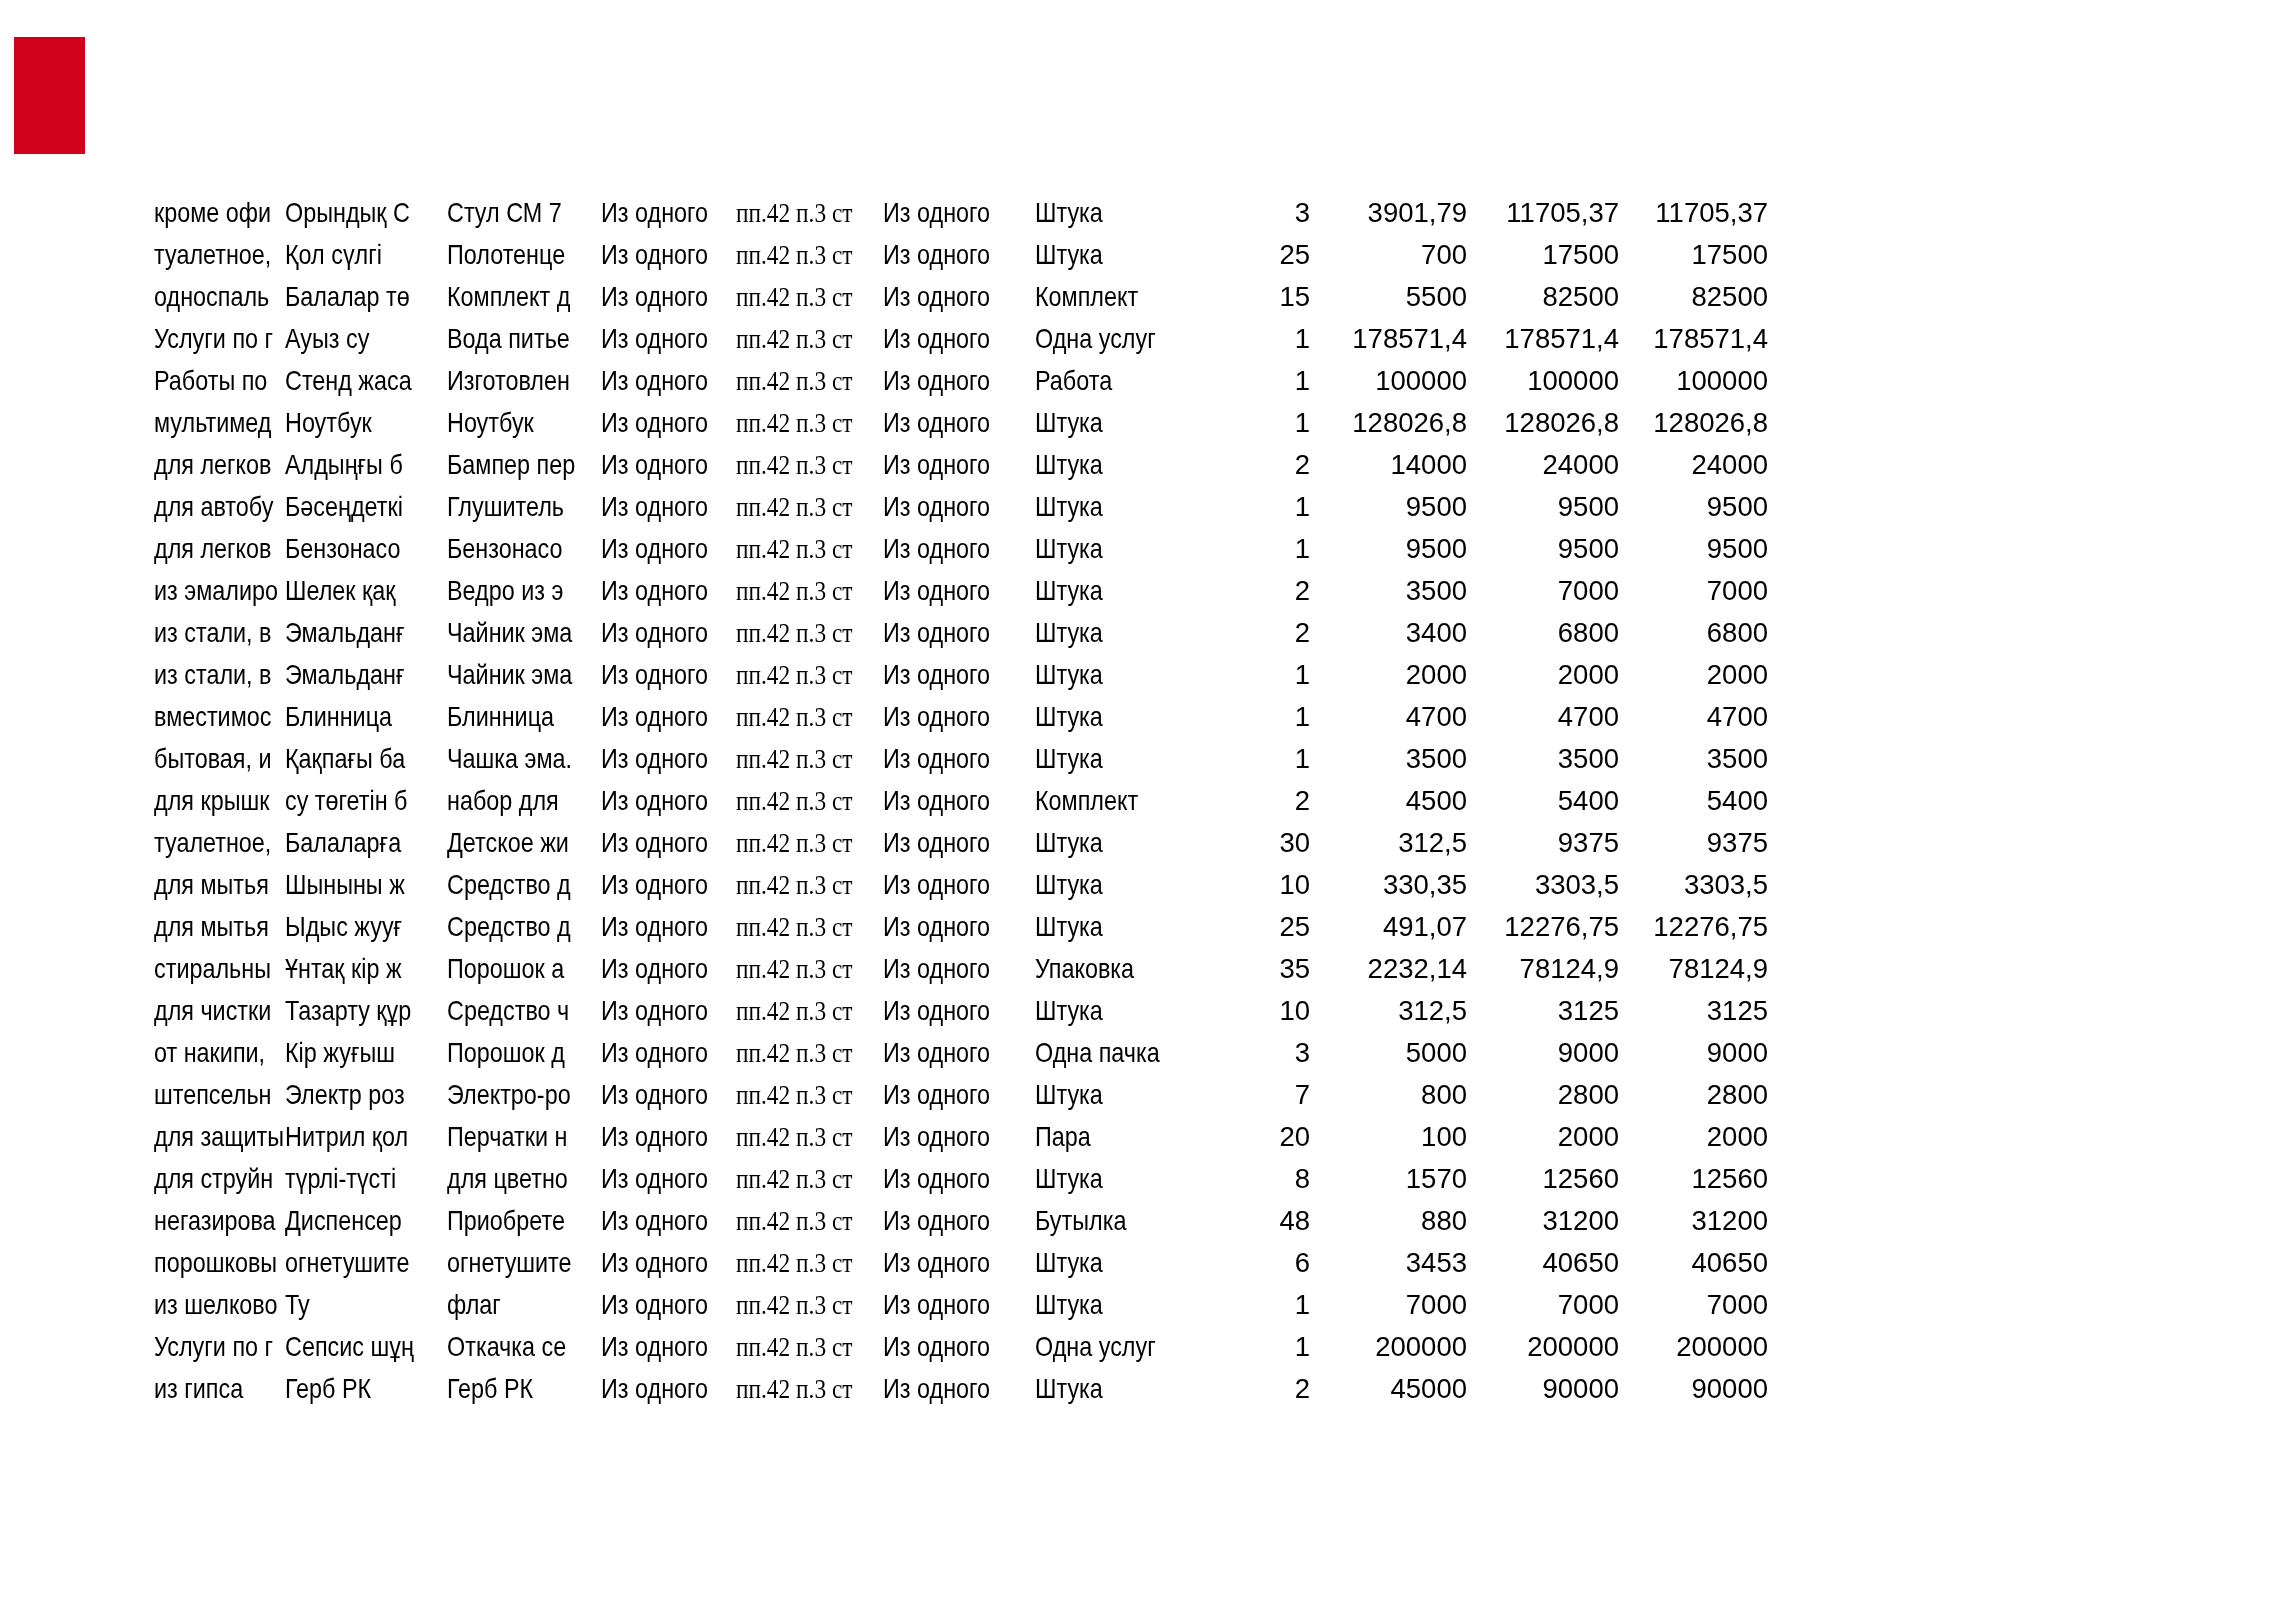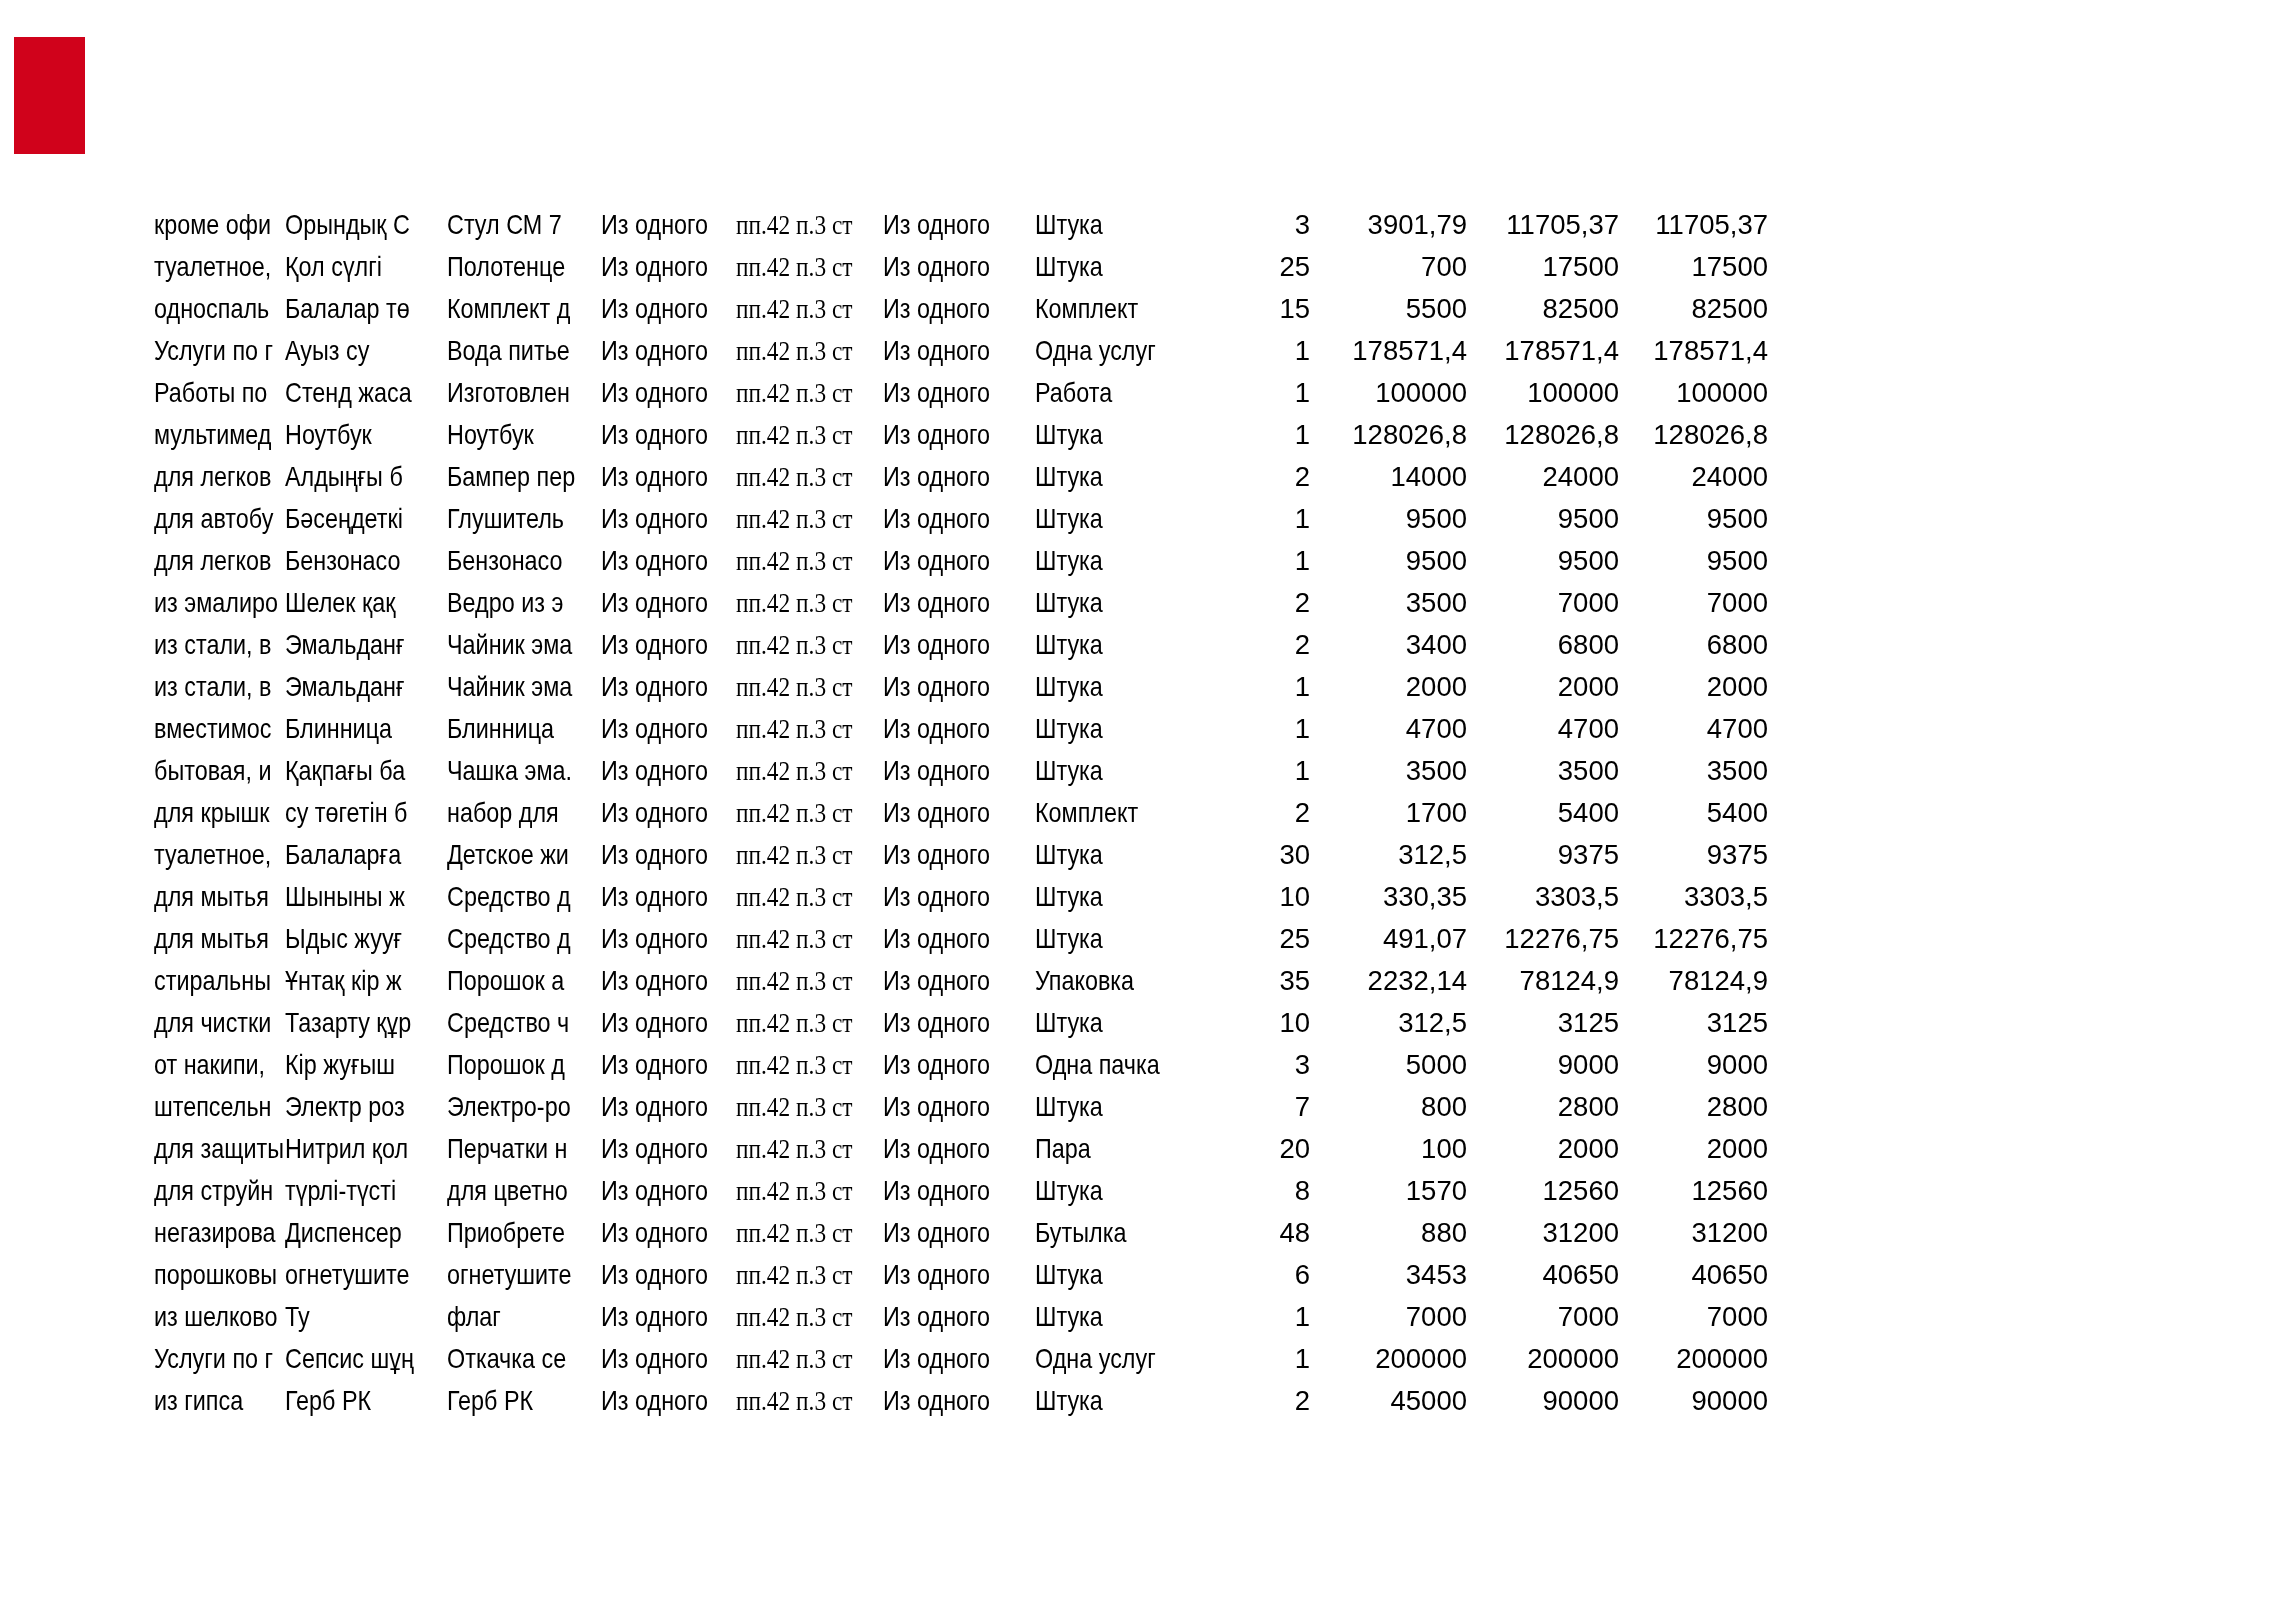--- a/index.html
+++ b/index.html
@@ -19,21 +19,21 @@
   .red-marker {
     position: absolute;
     left: 13.7px;
     top: 37px;
     width: 71px;
     height: 117px;
   }
   .sheet {
     position: absolute;
     left: 154px;
-    top: 204px;
+    top: 192px;
     width: 1613px;
   }
   .row {
     display: flex;
     height: 42px;
     align-items: center;
   }
   .cell {
     overflow: hidden;
     white-space: nowrap;
@@ -254,21 +254,21 @@
   </div>
       <div class="row">
     <div class="cell c0"><span class="t">для крышк</span></div>
     <div class="cell c1"><span class="t">су төгетін б</span></div>
     <div class="cell c2"><span class="t">набор для</span></div>
     <div class="cell c3"><span class="t">Из одного</span></div>
     <div class="cell c4"><span class="t">пп.42 п.3 ст</span></div>
     <div class="cell c5"><span class="t">Из одного</span></div>
     <div class="cell c6"><span class="t">Комплект</span></div>
     <div class="cell c7 num"><span class="t">2</span></div>
-    <div class="cell c8 num"><span class="t">1700</span></div>
+    <div class="cell c8 num"><span class="t">4500</span></div>
     <div class="cell c9 num"><span class="t">5400</span></div>
     <div class="cell c10 num"><span class="t">5400</span></div>
   </div>
       <div class="row">
     <div class="cell c0"><span class="t">туалетное,</span></div>
     <div class="cell c1"><span class="t">Балаларға</span></div>
     <div class="cell c2"><span class="t">Детское жи</span></div>
     <div class="cell c3"><span class="t">Из одного</span></div>
     <div class="cell c4"><span class="t">пп.42 п.3 ст</span></div>
     <div class="cell c5"><span class="t">Из одного</span></div>

